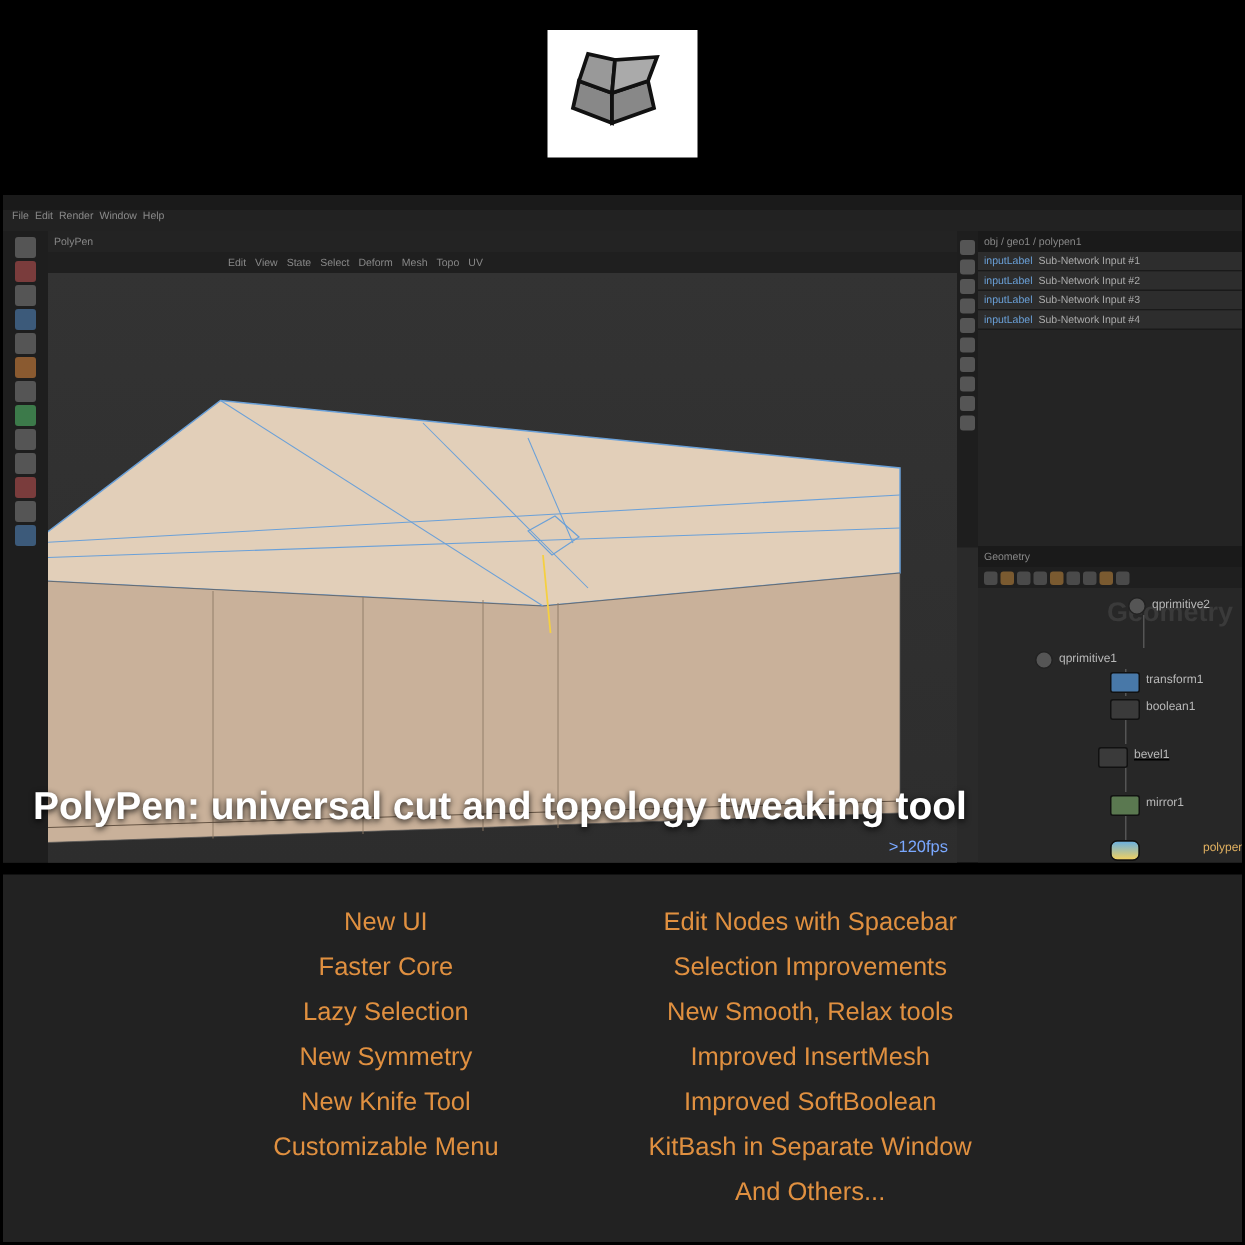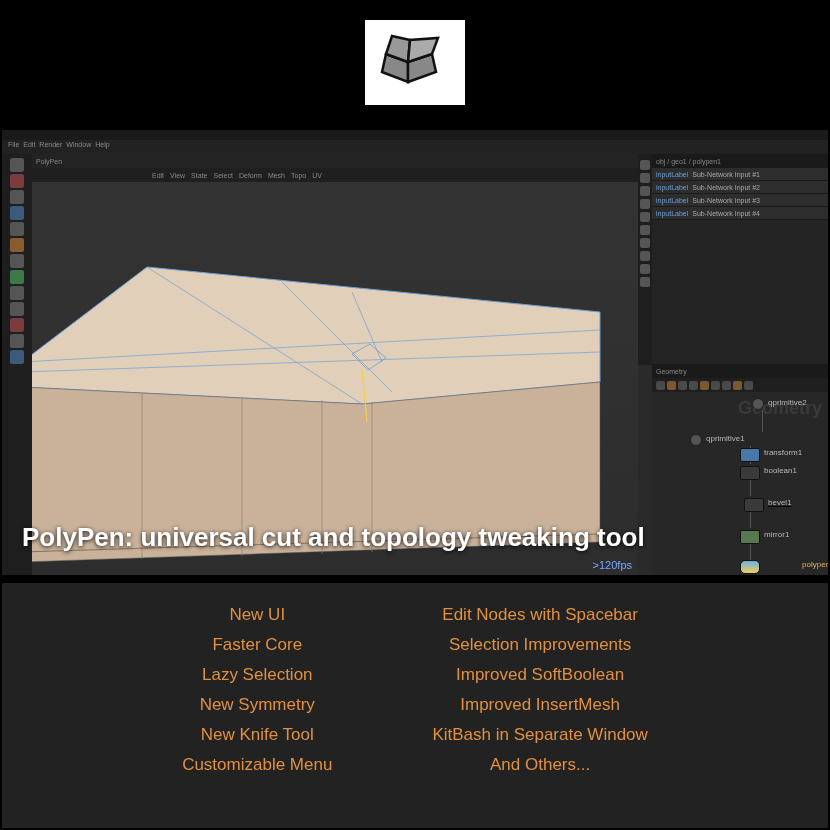--- a/index.html
+++ b/index.html
@@ -373,21 +373,21 @@
           <span class="lbl">qprimitive1</span>
         </div>
         <div class="node" style="left:88px;top:56px;">
           <div class="box" style="background:#4878a8;"></div>
           <span class="lbl">transform1</span>
         </div>
         <div class="node" style="left:88px;top:74px;">
           <div class="box"></div>
           <span class="lbl">boolean1</span>
         </div>
-        <div class="node" style="left:92px;top:106px;text-decoration:underline;">
+        <div class="node" style="left:80px;top:106px;text-decoration:underline;">
           <div class="box"></div>
           <span class="lbl">bevel1</span>
         </div>
         <div class="node" style="left:88px;top:138px;">
           <div class="box" style="background:#5a7850;"></div>
           <span class="lbl">mirror1</span>
         </div>
         <div class="node" style="left:88px;top:168px;gap:42px;">
           <div class="box" style="background:linear-gradient(#6ab0e0,#f0d060);border-radius:5px;"></div>
           <span class="lbl" style="color:#e0b060;">polypen1</span>
@@ -403,20 +403,21 @@
       <div class="fitem">New UI</div>
       <div class="fitem">Faster Core</div>
       <div class="fitem">Lazy Selection</div>
       <div class="fitem">New Symmetry</div>
       <div class="fitem">New Knife Tool</div>
       <div class="fitem">Customizable Menu</div>
     </div>
     <div class="fcol">
       <div class="fitem">Edit Nodes with Spacebar</div>
       <div class="fitem">Selection Improvements</div>
+      <div class="fitem">New Smooth, Relax tools</div>
+      <div class="fitem">Improved InsertMesh</div>
       <div class="fitem">Improved SoftBoolean</div>
-      <div class="fitem">Improved InsertMesh</div>
       <div class="fitem">KitBash in Separate Window</div>
       <div class="fitem">And Others...</div>
     </div>
   </div>
 
 </div>
 
 </body></html>

